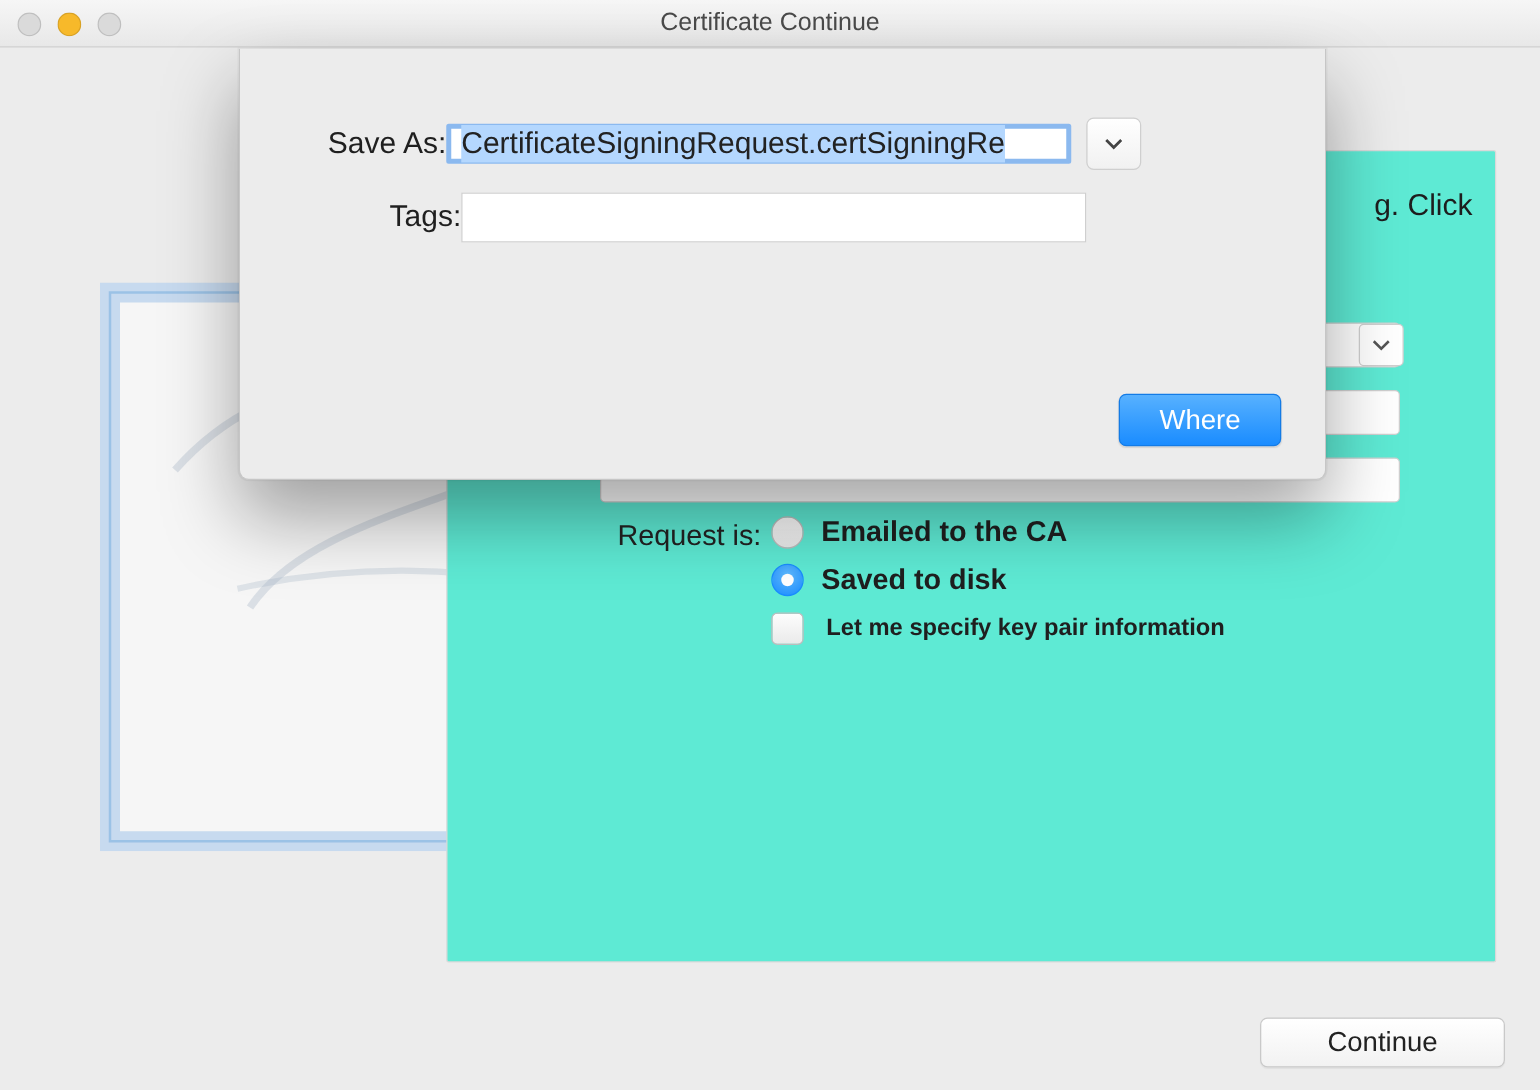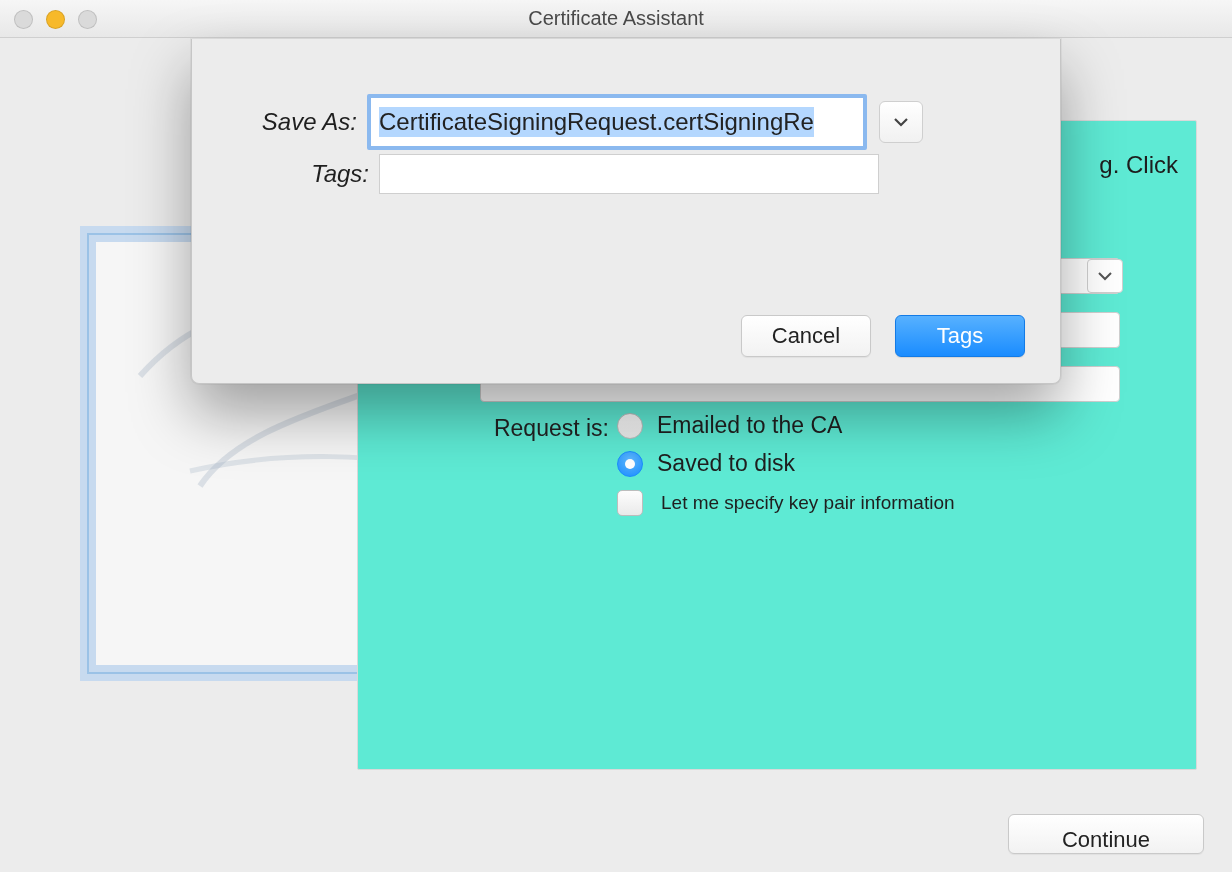--- a/index.html
+++ b/index.html
@@ -90,20 +90,21 @@
   }
 
   .radio-row, .check-row {
     position: absolute;
     left: 617px;
     display: flex;
     align-items: center;
     gap: 14px;
     font-size: 23px;
     color: #1f1f1f;
+    font-weight: bold;
   }
   .mac-radio {
     width: 26px; height: 26px; border-radius: 50%;
     border: 1px solid #bdbdbd;
     background: linear-gradient(#fdfdfd,#eaeaea);
     display:flex; align-items:center; justify-content:center;
     flex-shrink:0;
   }
   .mac-radio.checked {
     background: radial-gradient(circle at 50% 35%, #5fbaff, #1a8cff);
@@ -132,21 +133,21 @@
     position: absolute;
     right: 28px;
     bottom: 18px;
     width: 196px;
     height: 40px;
     background: linear-gradient(#ffffff,#f2f2f2);
     border: 1px solid #c9c9c9;
     border-radius: 6px;
     font-size: 22px;
     color: #222;
-    display:flex; align-items:flex-end; justify-content:center;
+    display:flex; align-items:center; justify-content:center;
     box-shadow: 0 1px 1px rgba(0,0,0,0.05);
   }
 
   
   .save-sheet {
     position: absolute;
     left: 191px;
     top: 39px;
     width: 870px;
     height: 345px;
@@ -159,29 +160,27 @@
   .sheet-row {
     position: absolute;
     display: flex;
     align-items: center;
   }
   .sheet-label {
     width: 165px;
     text-align: right;
     font-size: 24px;
     color: #1f1f1f;
-    margin-right: 10px;
-    font-style: italic;
   }
   .sheet-row.saveas { left: 0; top: 55px; width: 100%; }
   .sheet-row.tags   { left: 12px; top: 115px; width: 100%; }
   .sheet-row.where  { left: 0; top: 175px; width: 100%; }
 
   .saveas-field {
-    width: 500px; height: 56px;
+    width: 500px; height: 32px;
     border: 4px solid #8bb9ef;
     border-radius: 2px;
     background: #fff;
     padding: 0 8px;
     font-size: 24px;
     display:flex; align-items:center;
     position: relative;
   }
   .saveas-field .sel {
     background: #b4d7fe;
@@ -270,21 +269,21 @@
 </style>
 </head>
 <body>
 
 <div class="titlebar">
   <div class="traffic-lights">
     <div class="tl close"></div>
     <div class="tl min"></div>
     <div class="tl zoom"></div>
   </div>
-  <div class="title">Certificate Assistant</div>
+  <div class="title">Certificate Continue</div>
 </div>
 
 <svg class="cert-art" viewBox="0 0 575 455">
   <rect x="8" y="8" width="559" height="439" fill="#ffffff" stroke="#a9cdf2" stroke-width="16" opacity="0.55"></rect>
   <rect x="8" y="8" width="559" height="439" fill="none" stroke="#6fa9de" stroke-width="2" opacity="0.5"></rect>
   <path d="M60 150 C 140 60, 260 60, 330 150 C 260 180, 160 200, 120 260" fill="none" stroke="#a7b5c6" stroke-width="6" opacity="0.35"></path>
   <path d="M110 245 C 200 225, 300 225, 390 250" fill="none" stroke="#a7b5c6" stroke-width="5" opacity="0.3"></path>
 
   <g transform="translate(415,355)" opacity="0.55">
     <circle r="70" fill="#fff8d8" stroke="#f0e7a8" stroke-width="2"></circle>
@@ -349,21 +348,18 @@
 
   <div class="sheet-row tags">
     <div class="sheet-label">Tags:</div>
     <div class="tags-field"></div>
   </div>
 
   <div class="sheet-row where">
   </div>
 
   <div class="sheet-buttons">
-    <div class="btn cancel">
-      <span>Cancel</span>
+    <div class="btn save">
+      <span>Where</span>
     </div>
-    <div class="btn save">
-      <span>Tags</span>
-    </div>
   </div>
 
 </div>
 
 </body></html>

